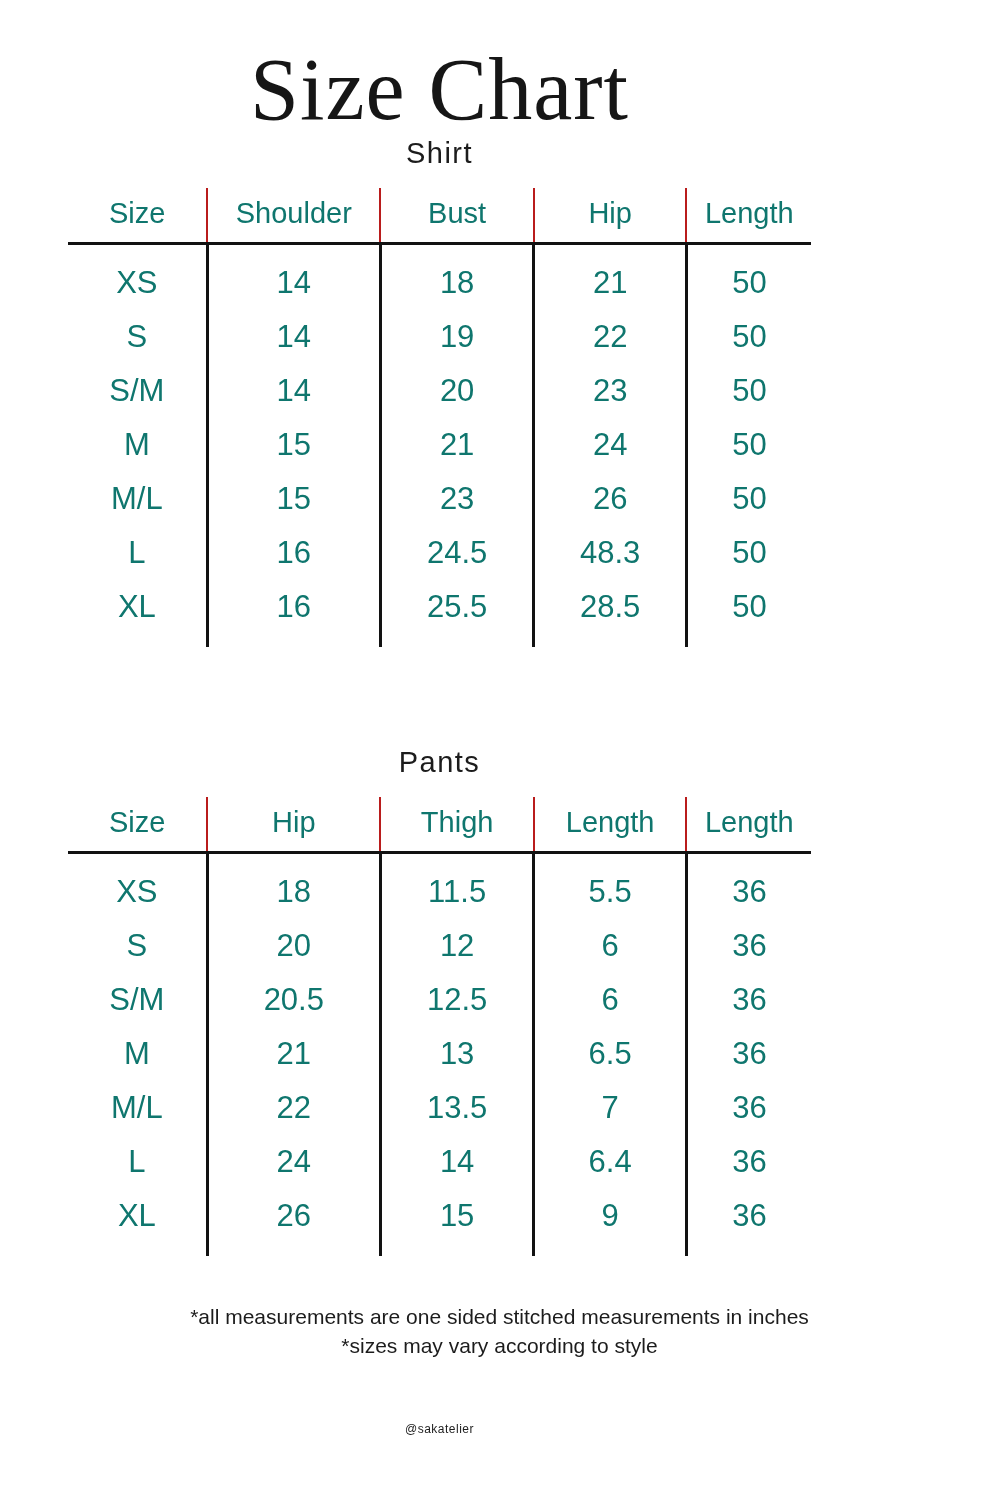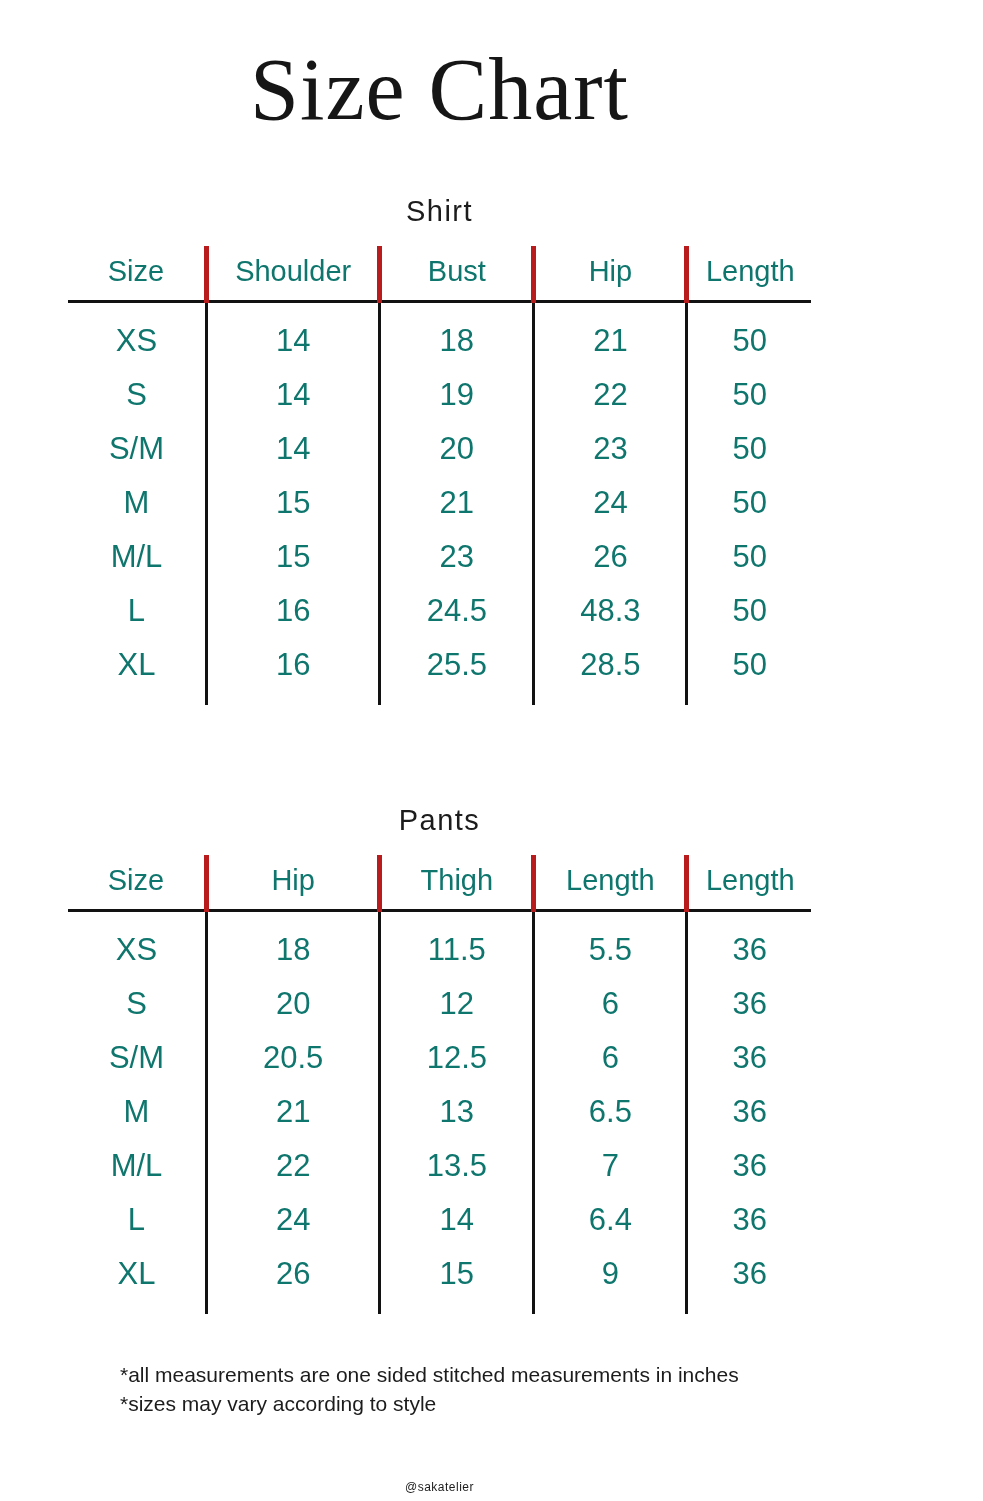--- a/index.html
+++ b/index.html
@@ -32,21 +32,21 @@
   }
   .section-label {
     margin: 0;
     text-align: center;
     font-size: 29px;
     line-height: 30px;
     font-weight: 500;
     letter-spacing: 1.5px;
     color: #1c1c1c;
   }
-  .section-label.shirt { margin-top: 58px; }
+  .section-label.shirt { }
   .section-label.pants { margin-top: 100px; }
 
   table.size-table {
     width: 743px;
     margin: 20px auto 0 auto;
     border-collapse: collapse;
     table-layout: fixed;
     color: #0f766e;
   }
   table.size-table th:nth-child(1), table.size-table td:nth-child(1) { width: 18.8%; }
@@ -57,39 +57,40 @@
 
   table.size-table thead tr {
     border-bottom: 3px solid #121212;
   }
   table.size-table th {
     font-weight: 400;
     font-size: 29px;
     line-height: 34px;
     padding: 8px 0 12px 0;
     text-align: center;
-    border-left: 5px solid #b91c1c;
+    border-left: 2px solid #b91c1c;
   }
   table.size-table th:first-child { border-left: none; }
   table.size-table td {
     font-size: 31px;
     text-align: center;
     height: 52px;
     border-left: 3px solid #121212;
   }
   table.size-table td:first-child { border-left: none; }
   table.size-table tbody tr:first-child td { padding-top: 12px; }
   table.size-table tbody tr:last-child td { padding-bottom: 14px; }
 
   .footnotes {
     margin-top: 46px;
     padding-left: 120px;
     font-size: 21px;
     line-height: 29px;
     color: #1c1c1c;
+    text-align: center;
   }
   .handle {
     margin-top: 62px;
     text-align: center;
     font-size: 12px;
     letter-spacing: 0.5px;
     color: #1c1c1c;
   }
 </style>
 </head>

